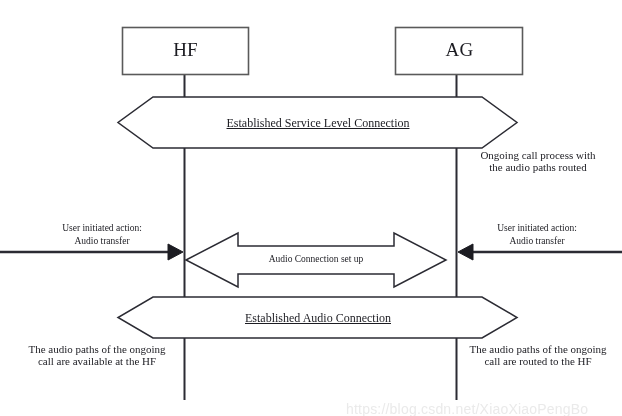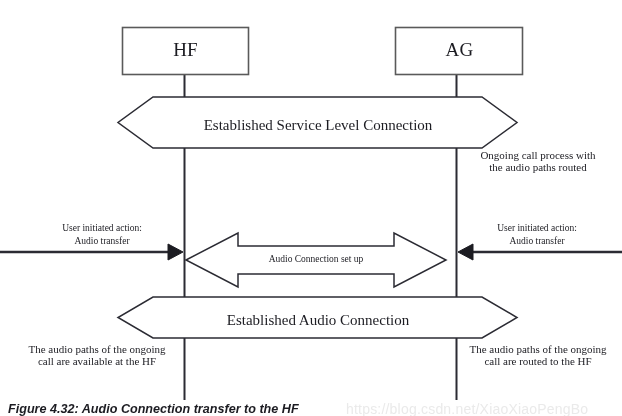--- a/index.html
+++ b/index.html
@@ -34,21 +34,22 @@
     line-height: 1.22;
     white-space: pre;
     font-family: "Liberation Serif", "DejaVu Serif", serif;
     color: #1c1c22;
   }
   .node-label {
     font-size: 19px;
     letter-spacing: 0.2px;
   }
   .bar-label {
-    font-size: 15px;
+    font-size: 12px;
+    text-decoration: underline;
   }
   .arrow-label {
     font-size: 9.5px;
   }
   .note {
     font-size: 11px;
   }
   .caption {
     position: absolute;
     left: 8px;
@@ -116,17 +117,16 @@
 
   <div class="txt note" style="left:462px; top:137px; width:152px;">Ongoing call process with</div>
   <div class="txt note" style="left:462px; top:149px; width:152px;">the audio paths routed</div>
 
   <div class="txt note" style="left:16px; top:331px; width:162px;">The audio paths of the ongoing</div>
   <div class="txt note" style="left:16px; top:343px; width:162px;">call are available at the HF</div>
 
   <div class="txt note" style="left:462px; top:331px; width:152px;">The audio paths of the ongoing</div>
   <div class="txt note" style="left:462px; top:343px; width:152px;">call are routed to the HF</div>
 
-  <div class="caption">Figure 4.32: Audio Connection transfer to the HF</div>
 
   <div class="watermark">https://blog.csdn.net/XiaoXiaoPengBo</div>
 
 </div>
 
 </body></html>

